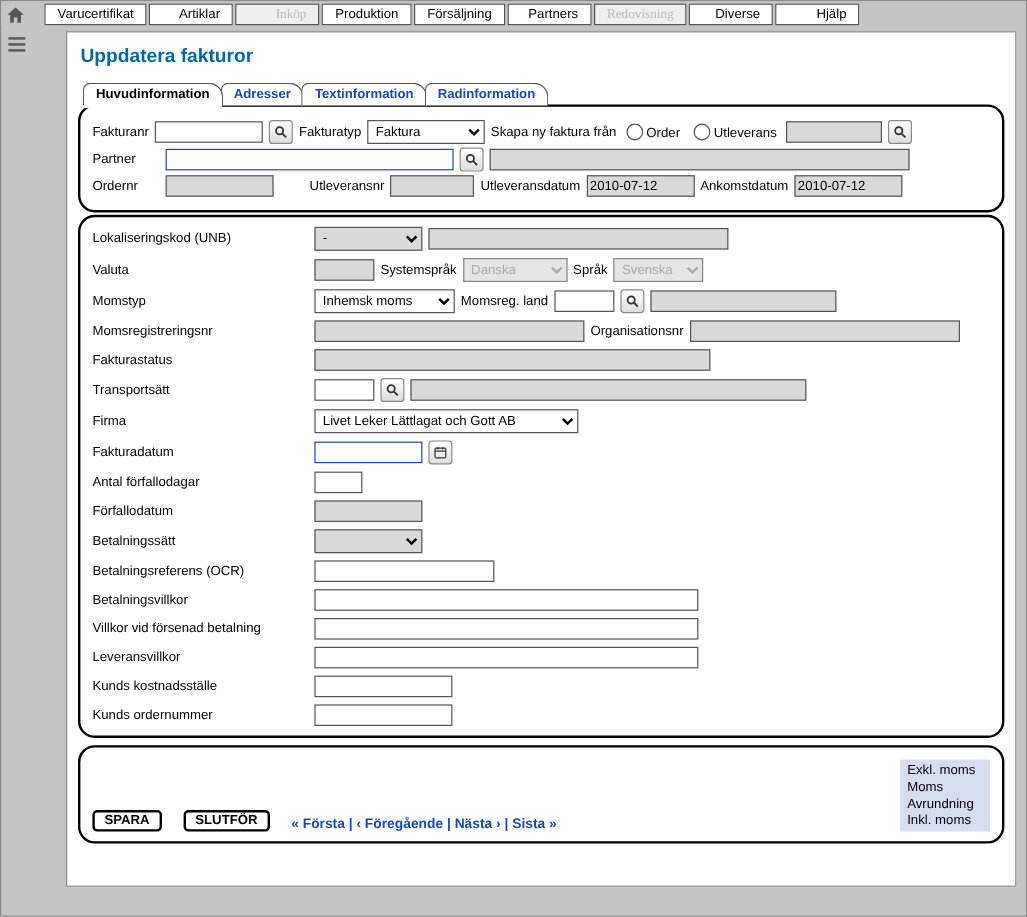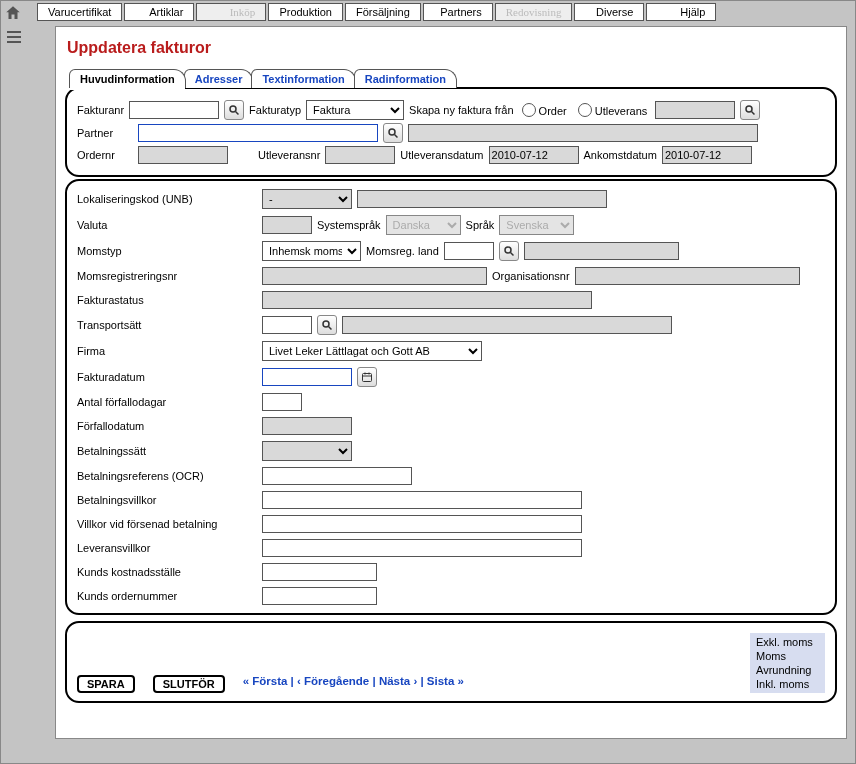--- a/index.html
+++ b/index.html
@@ -57,21 +57,21 @@
 }
 .content {
   margin: 4px 8px 8px 28px;
   background: #fff;
   border: 1px solid #888;
   height: calc(100% - 28px);
   padding: 6px 9px 6px 9px;
   position: relative;
 }
 h1.page-title {
-  color: #b91c1c;
+  color: #0369a1;
   font-size: 16px;
   font-weight: bold;
   margin: 6px 0 12px 2px;
 }
 .tabs {
   display: flex;
   margin-left: 4px;
   position: relative;
   z-index: 2;
 }
@@ -285,28 +285,28 @@
             <span class="lbl">Lokaliseringskod (UNB)</span>
             <div class="cell">
               <select class="fld gray" style="width:90px"><option>-</option></select>
               <input class="fld gray" style="width: 250px;">
             </div>
 
             <span class="lbl">Valuta</span>
             <div class="cell">
               <input class="fld gray" style="width: 50px;" value="">
               <span class="lbl">Systemspråk</span>
-              <select class="fld gray" style="width:75px;color:#888" disabled=""><option>Danska</option></select>
+              <select class="fld gray" style="width:87px;color:#888" disabled=""><option>Danska</option></select>
               <span class="lbl">Språk</span>
               <select class="fld gray" style="width:75px;color:#888" disabled=""><option>Svenska</option></select>
             </div>
 
             <span class="lbl">Momstyp</span>
             <div class="cell">
-              <select class="fld" style="width:99px"><option>Inhemsk moms</option></select>
+              <select class="fld" style="width:117px"><option>Inhemsk moms</option></select>
               <span class="lbl">Momsreg. land</span>
               <input class="fld" style="width: 50px;" value="">
               <span class="icon-btn">
                   <svg width="12" height="12" viewBox="0 0 24 24" fill="none" stroke="#333" stroke-width="3">
                     <circle cx="10" cy="10" r="6"></circle>
                     <line x1="15" y1="15" x2="21" y2="21"></line>
                   </svg>
                 </span>
               <input class="fld gray" style="width: 155px;" value="">
             </div>
@@ -394,21 +394,21 @@
               </div>
 
             <span class="lbl">Kunds ordernummer</span>
             <div class="cell">
                 <input class="fld" style="width: 115px;" value="">
               </div>
           </div>
         </div>
 
         <div class="footer-panel">
-          <div style="display:flex; align-items:flex-start; gap:18px;">
+          <div style="display:flex; align-items:flex-end; gap:18px;">
             <span class="btn-box">SPARA</span>
             <span class="btn-box">SLUTFÖR</span>
             <div class="nav-links" style="">
               <span>« Första</span>
               <span> | </span>
               <span>‹ Föregående</span>
               <span> | </span>
               <span>Nästa ›</span>
               <span> | </span>
               <span>Sista »</span>

